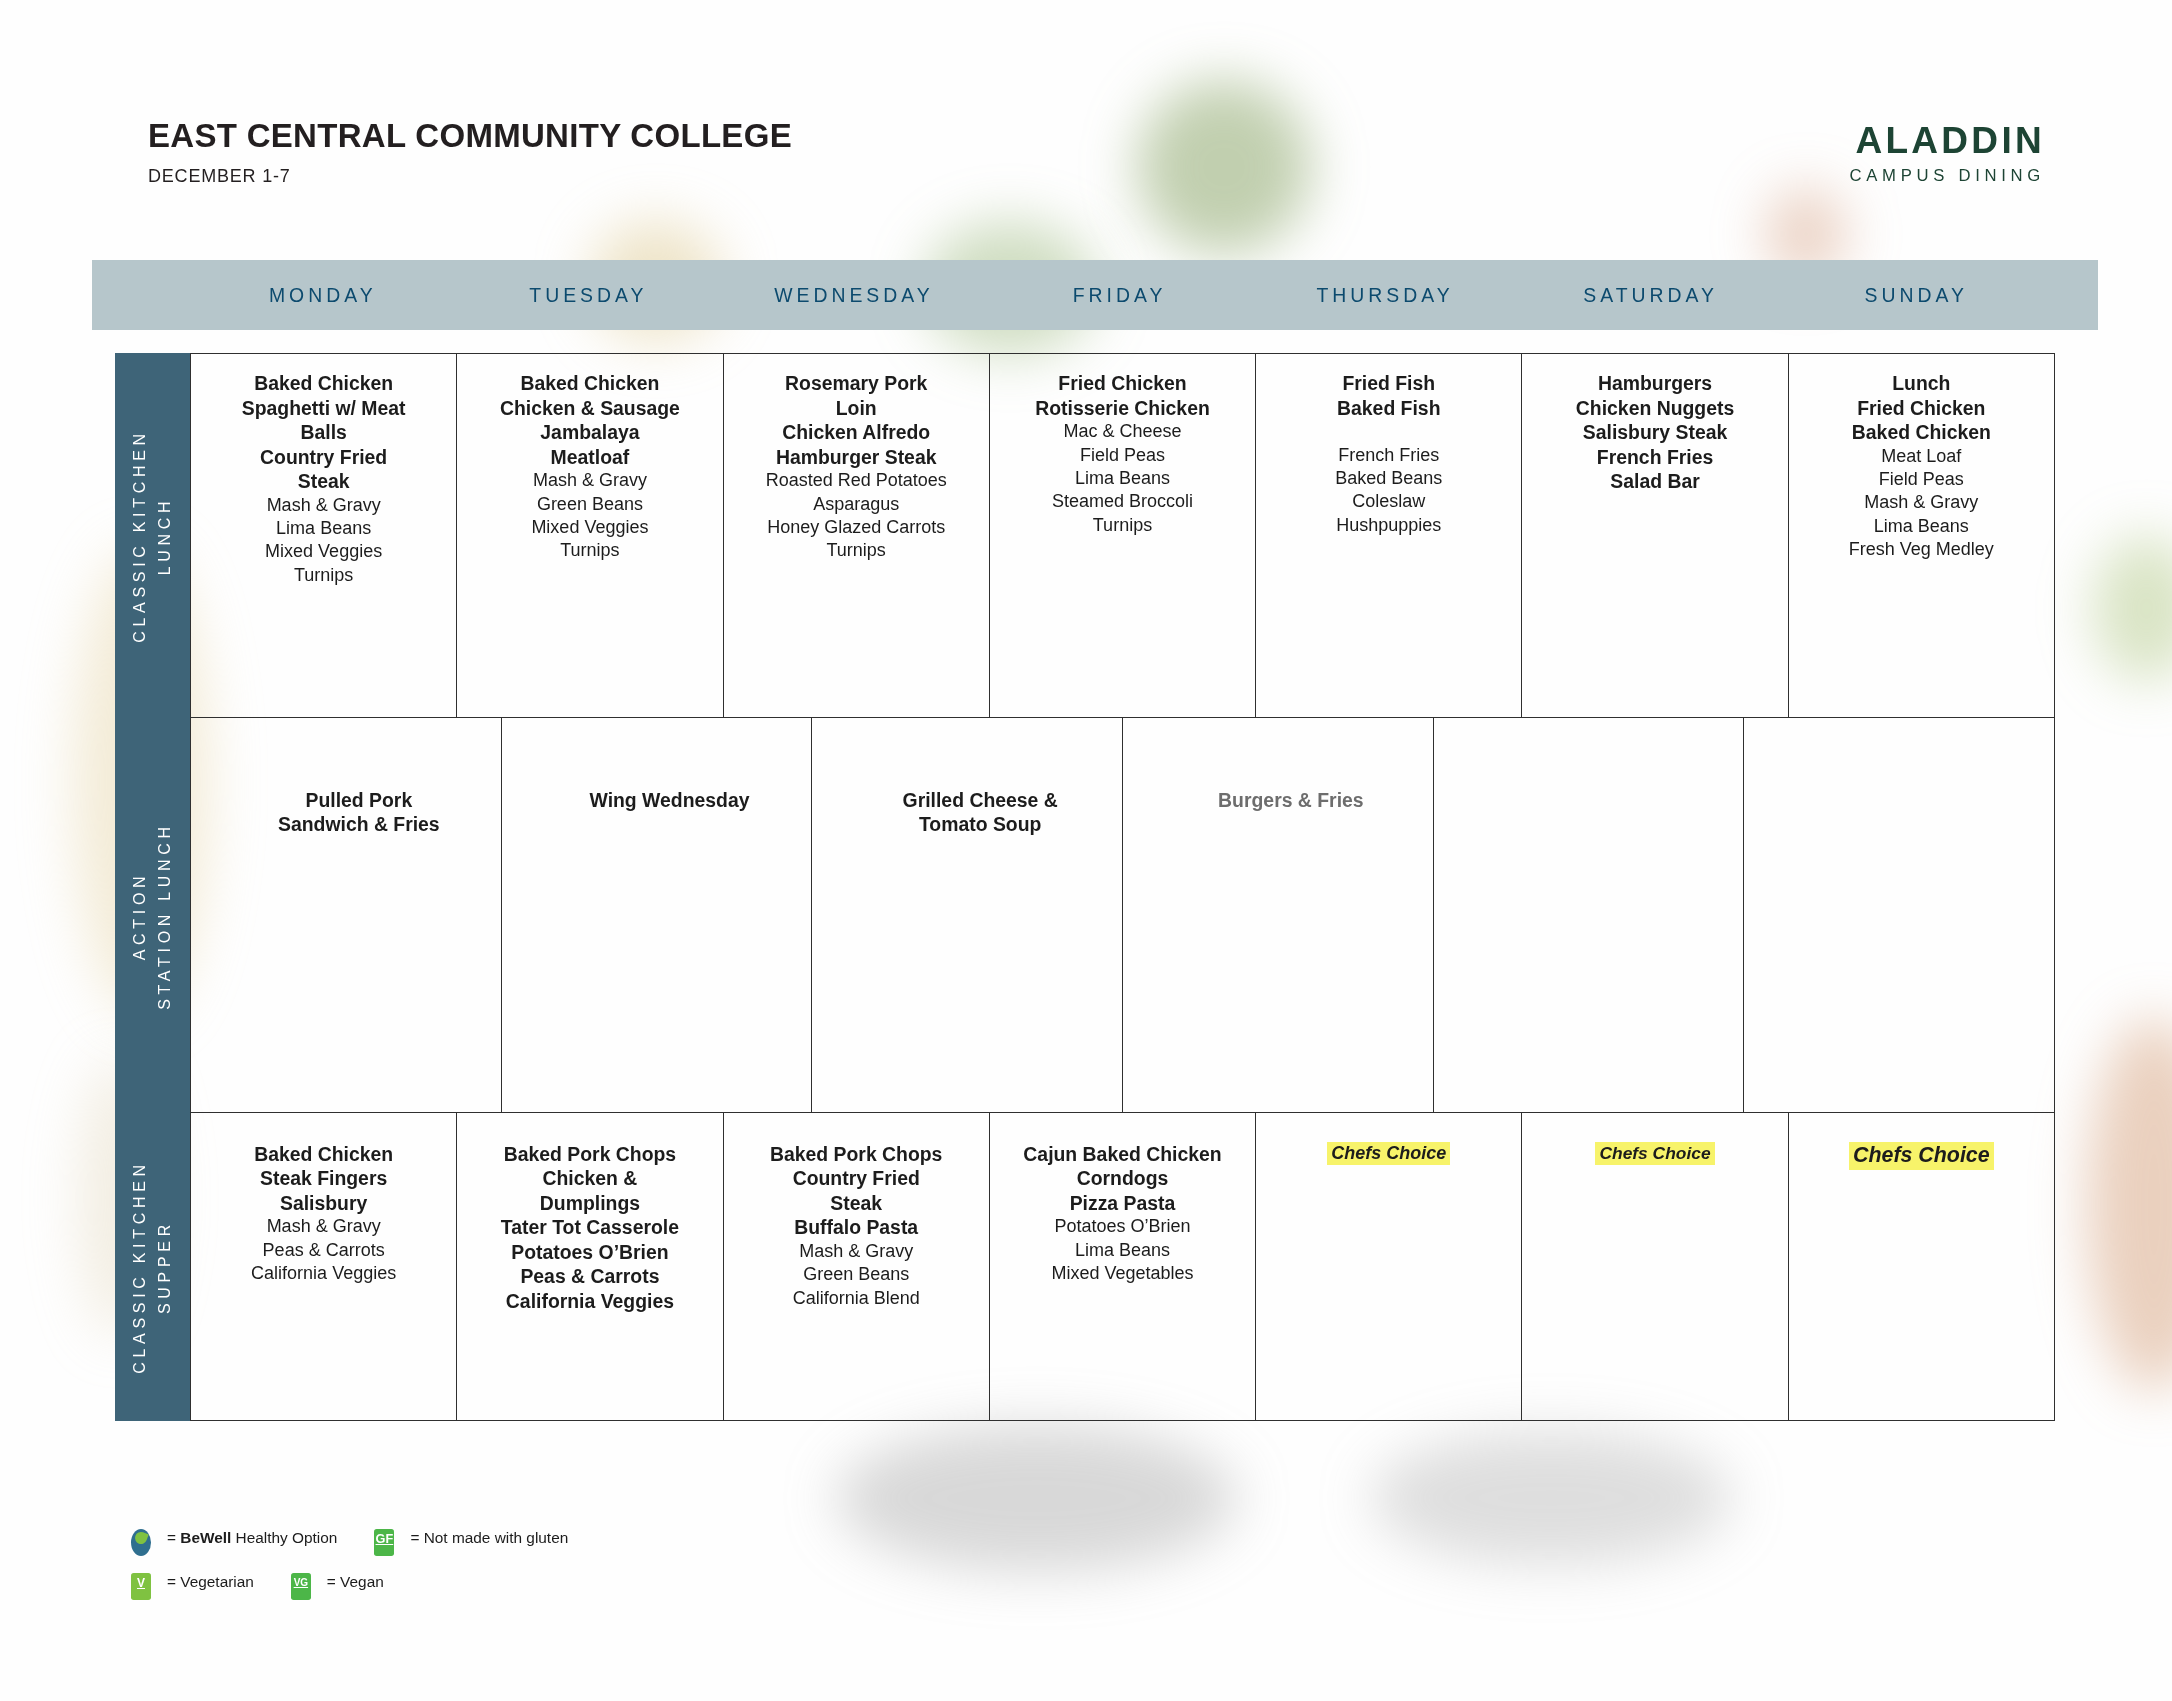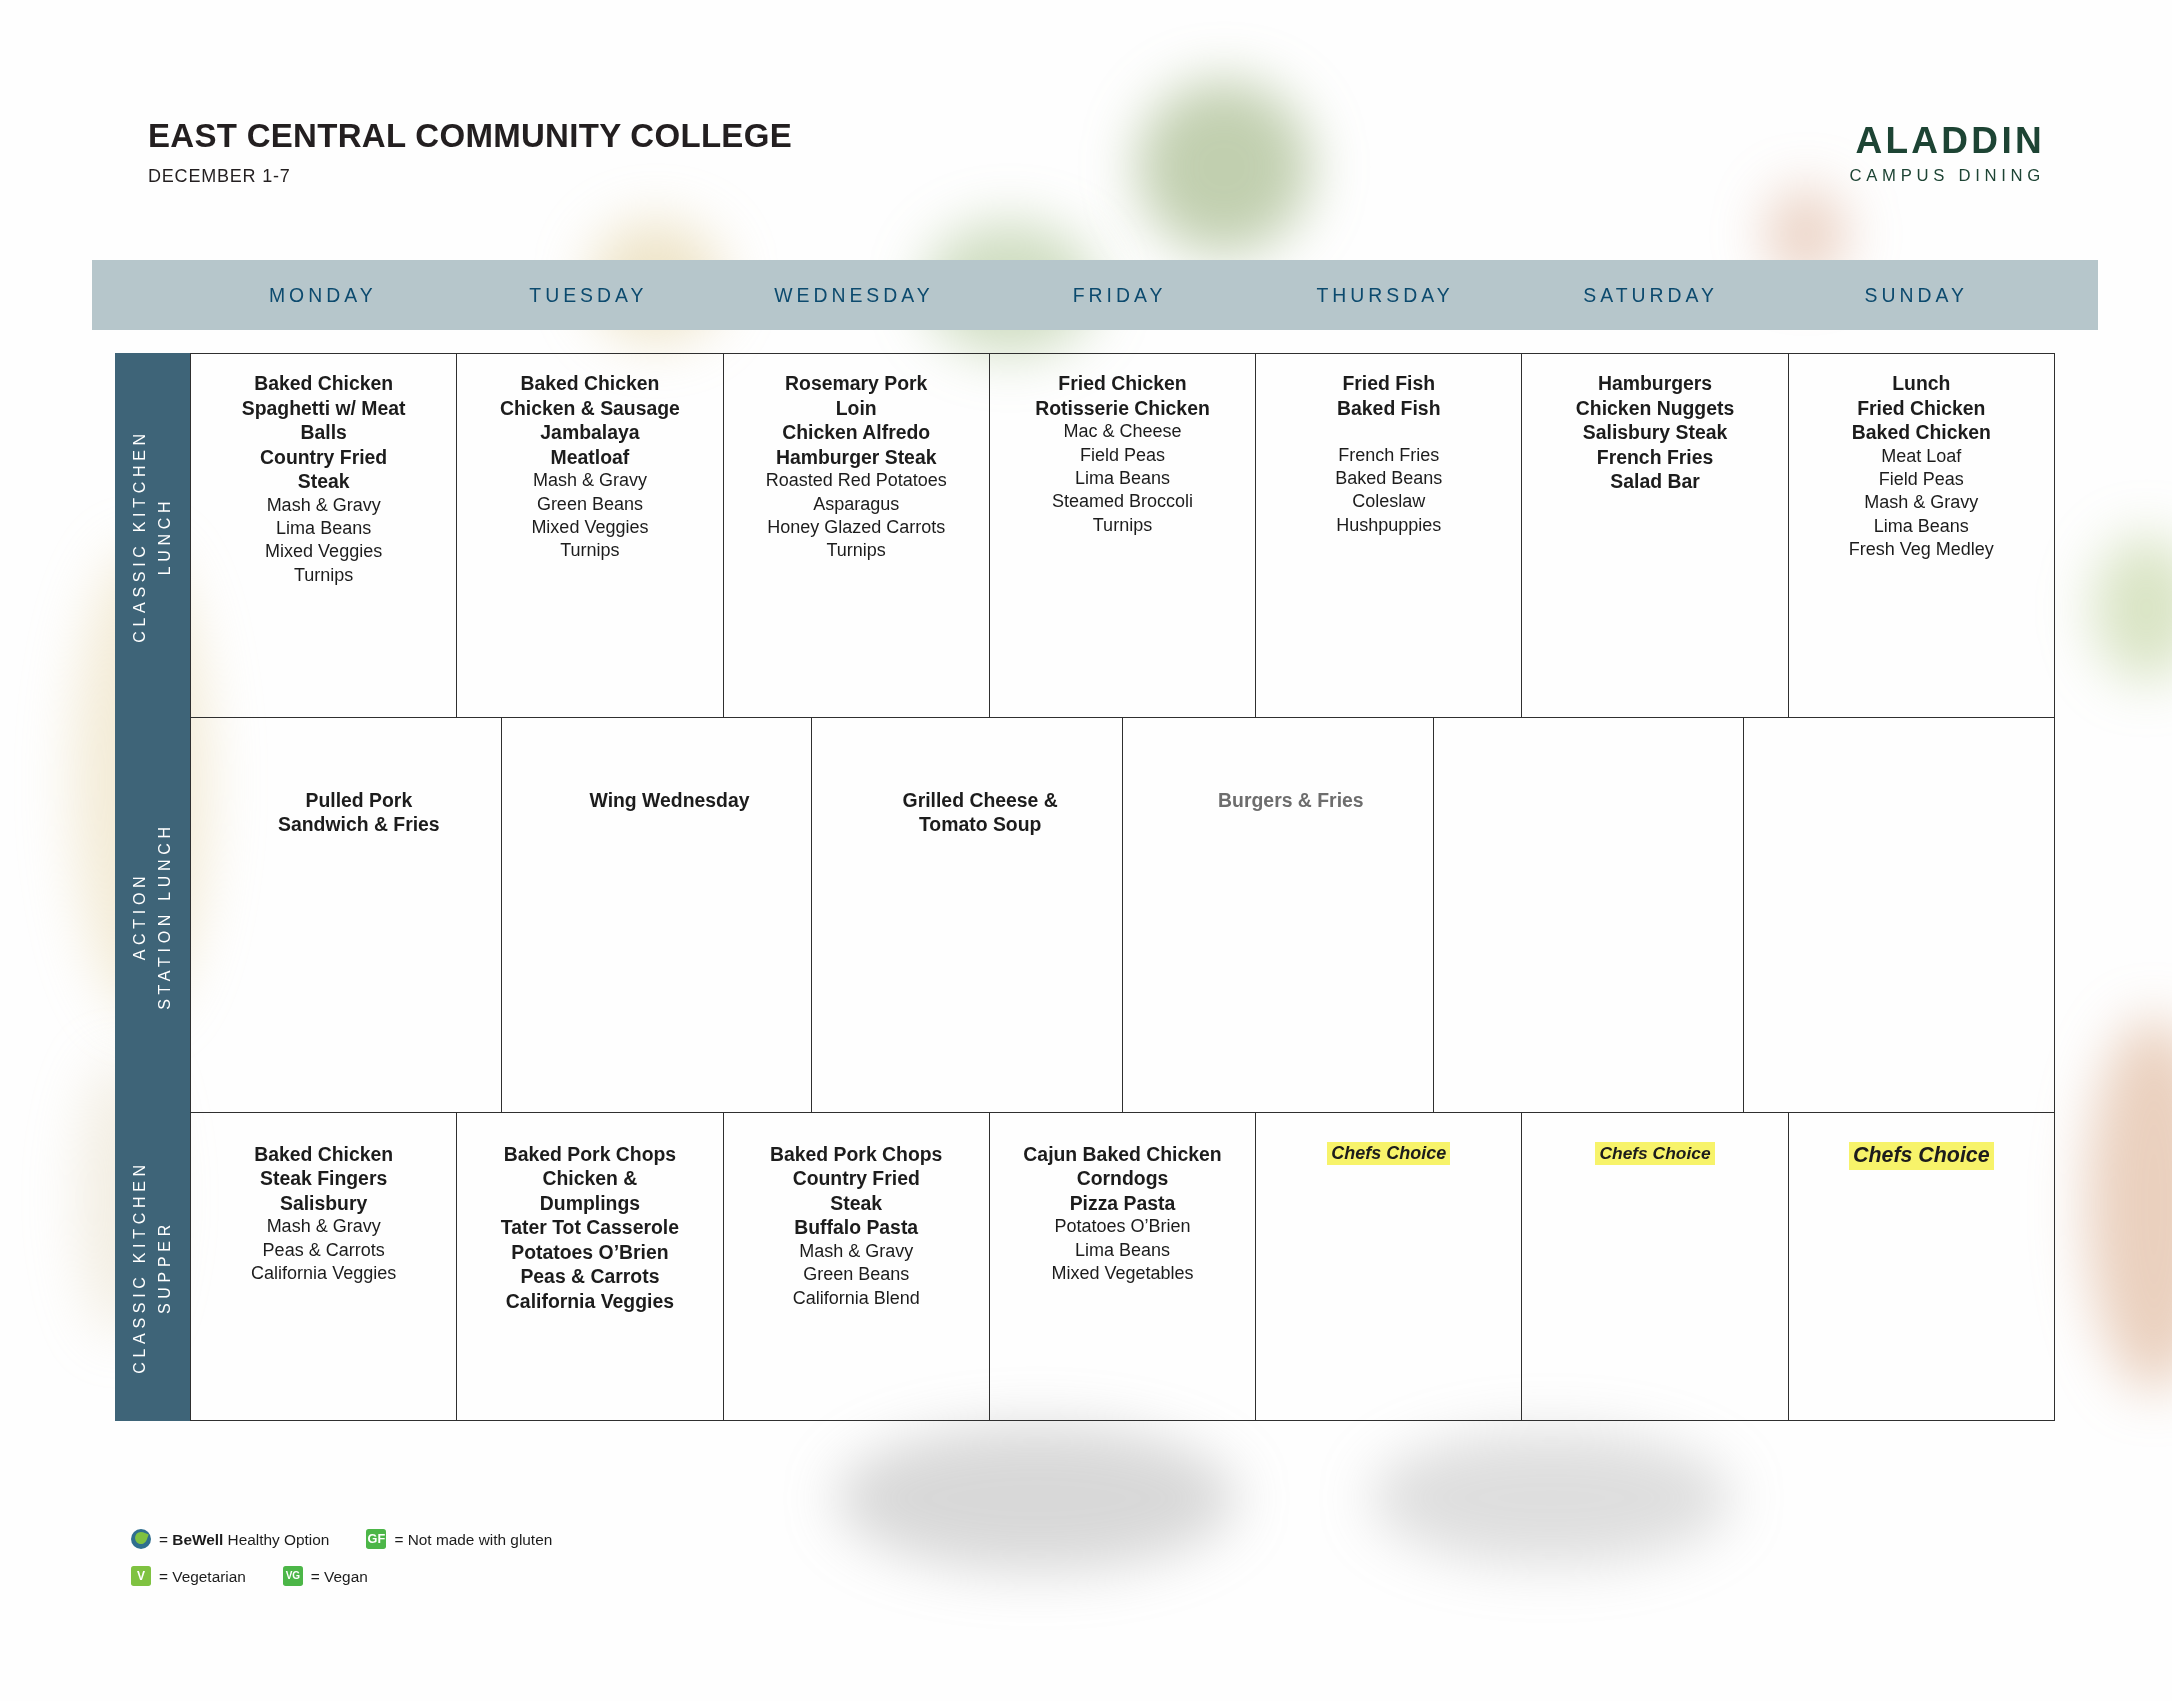--- a/index.html
+++ b/index.html
@@ -165,34 +165,35 @@
     position: absolute;
     left: 131px; top: 1529px;
   }
   .legend-row {
     display: flex;
     align-items: center;
     margin-bottom: 17.4px;
   }
   .legend-item {
     display: flex;
-    align-items: flex-end;
+    align-items: flex-start;
     margin-right: 37px;
     font-size: 15.4px;
     color: #1c1c1c;
+    gap: 16px;
   }
   .legend-item .txt { white-space: nowrap; }
   .legend-item .txt b { font-weight: bold; }
   .ico {
-    width: 20px; height: 20px;
-    margin-right: 8px;
+    width: 20px; height: 27px;
     border-radius: 2.7px;
     display: inline-block;
     position: relative;
     flex: 0 0 20px;
+    text-decoration: underline;
   }
   .ico-bewell { background: #2f6f8f; border-radius: 50%; }
   .ico-bewell::after {
     content: "";
     position: absolute; left: 4px; top: 3.3px;
     width: 12px; height: 12px;
     background: #7fc241;
     border-radius: 50% 0 50% 50%;
     transform: rotate(20deg);
   }

